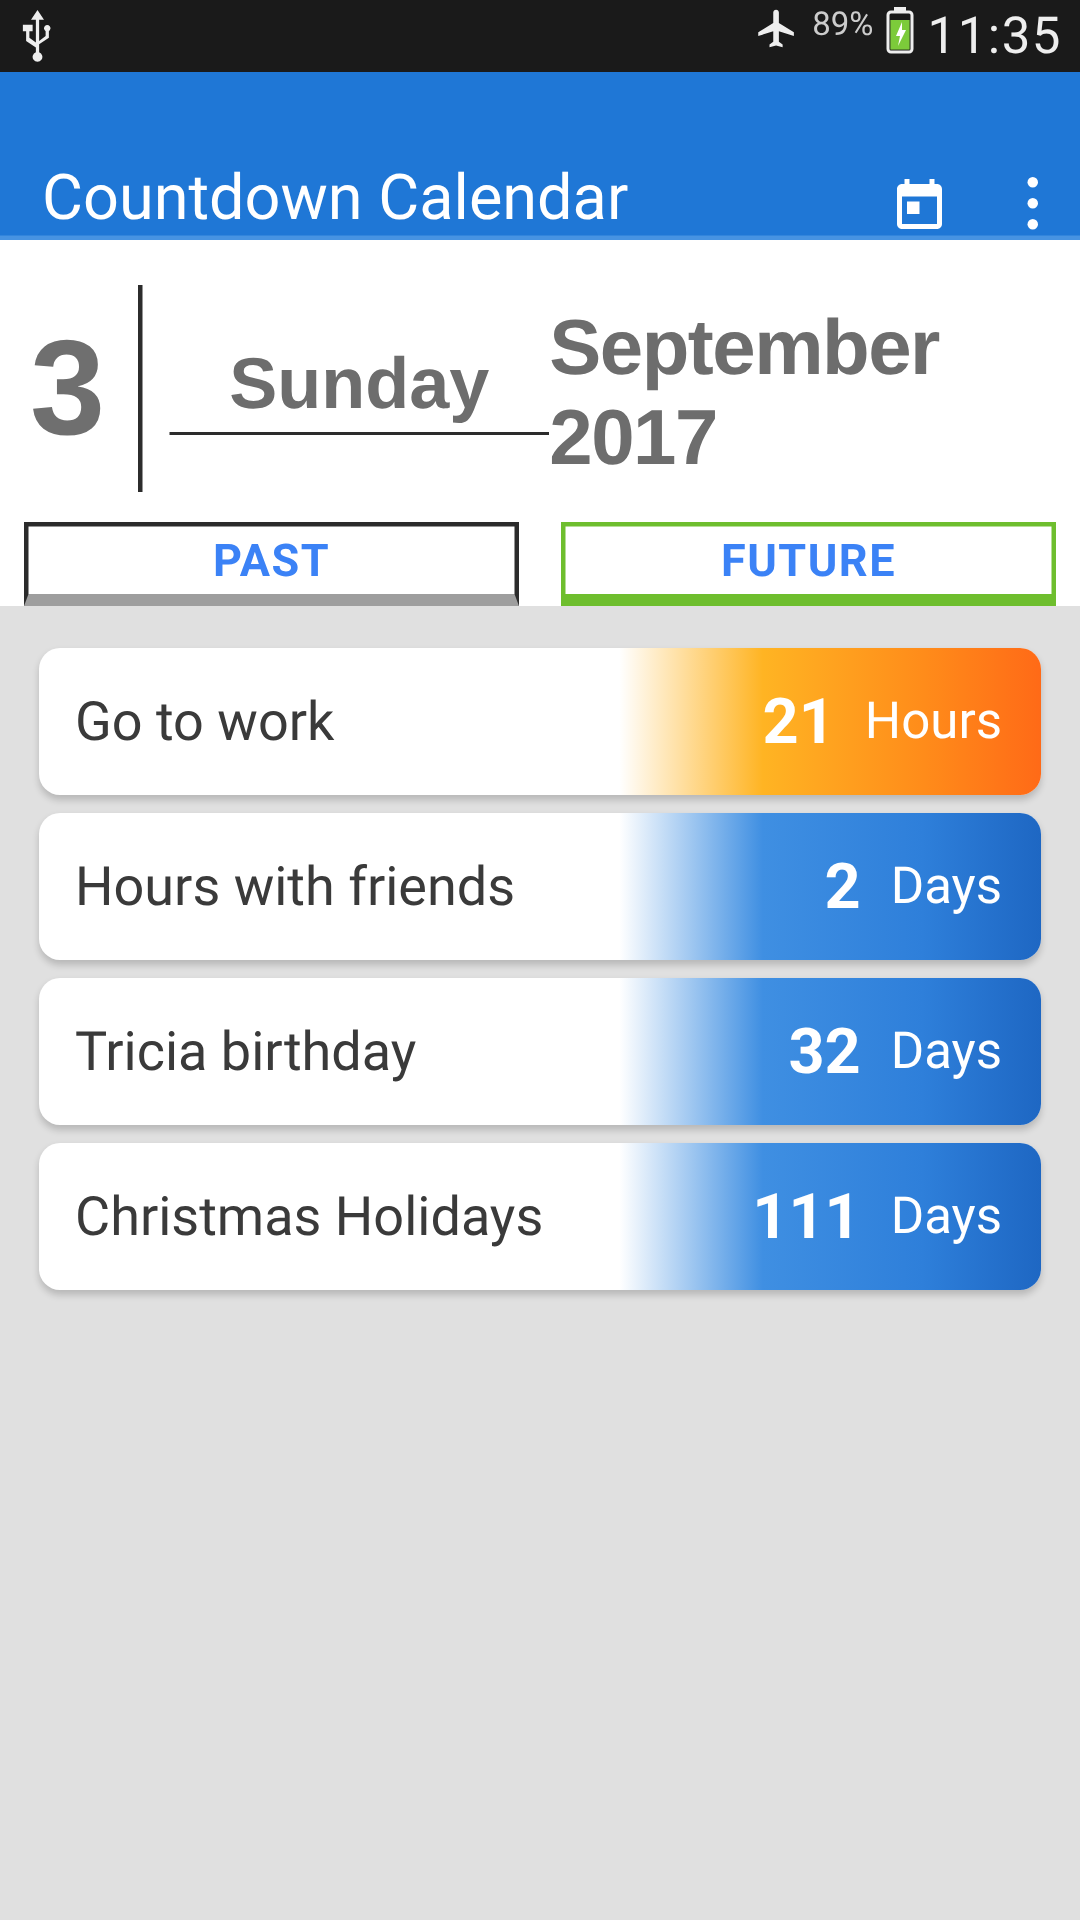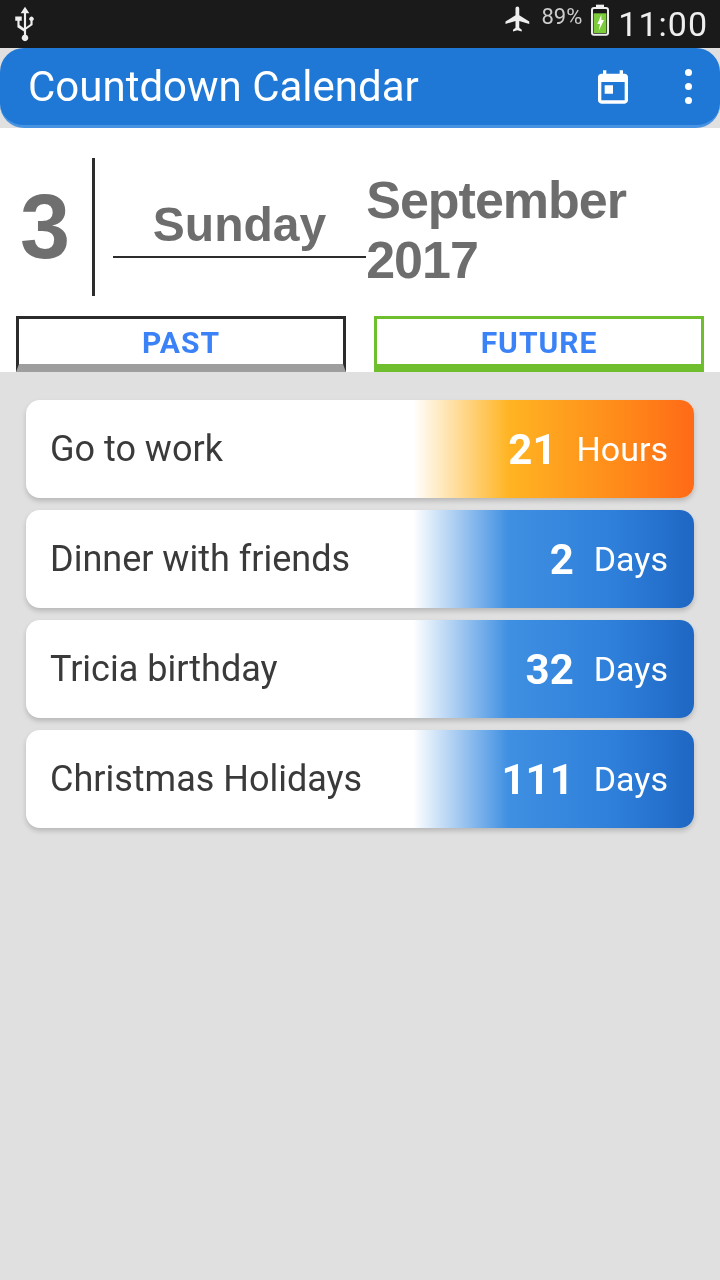--- a/index.html
+++ b/index.html
@@ -22,28 +22,27 @@
     font-size: 28px;
   }
   .status-left { display: flex; align-items: center; gap: 8px; }
   .status-right { margin-left: auto; display: flex; gap: 8px; }
   .usb-icon svg, .plane-icon svg, .battery-icon svg { display:block; }
   .battery-pct { font-size: 22px; color: #cccccc; }
   .clock { font-size: 34px; letter-spacing: 1px; }
 
   
   .app-bar {
-    height: 80px;
+    height: 112px;
     background: #1F77D6;
     color: #ffffff;
     display: flex;
-    align-items: center;
+    align-items: flex-end;
     padding: 0 24px 0 28px;
     border-bottom: 3px solid #4793E2;
-    border-radius: 24px;
   }
   .app-title { font-size: 42px; font-weight: 400; }
   .app-actions { margin-left: auto; display: flex; align-items: center; gap: 48px; }
   .calendar-icon svg { display:block; }
   .more-dots { display:flex; flex-direction:column; gap:7px; padding:4px; }
   .more-dots span {
     width:7px; height:7px; border-radius:50%; background:#ffffff;
   }
 
   
@@ -152,21 +151,21 @@
     </span>
     <span class="battery-pct">89%</span>
     <span class="battery-icon">
       <svg width="20" height="32" viewBox="0 0 14 24">
         <rect x="1" y="3" width="12" height="20" rx="1.5" fill="none" stroke="#eeeeee" stroke-width="1.5"></rect>
         <rect x="4" y="0.5" width="6" height="3" fill="#eeeeee"></rect>
         <rect x="2.2" y="7" width="9.6" height="14.8" fill="#7CCB3A"></rect>
         <path d="M8 8 L5 15 H7 L6 20 L10 12 H8 Z" fill="#ffffff"></path>
       </svg>
     </span>
-    <span class="clock">11:00</span>
+    <span class="clock">11:35</span>
   </div>
 </div>
 
 <div class="app-bar">
   <div class="app-title">Countdown Calendar</div>
   <div class="app-actions">
     <span class="calendar-icon">
       <svg width="40" height="40" viewBox="0 0 24 24" fill="#ffffff">
         <path d="M19 4h-1V2h-2v2H8V2H6v2H5C3.9 4 3 4.9 3 6v14c0 1.1.9 2 2 2h14c1.1 0 2-.9 2-2V6C21 4.9 20.1 4 19 4zM19 20H5V9h14V20zM7 11h5v5H7z"></path>
       </svg>
@@ -199,21 +198,21 @@
 
   <div class="event-card">
     <div class="event-title">Go to work</div>
     <div class="event-count bg-orange">
       <span class="num">21</span>
       <span class="unit">Hours</span>
     </div>
   </div>
 
   <div class="event-card">
-    <div class="event-title">Dinner with friends</div>
+    <div class="event-title">Hours with friends</div>
     <div class="event-count bg-blue">
       <span class="num">2</span>
       <span class="unit">Days</span>
     </div>
   </div>
 
   <div class="event-card">
     <div class="event-title">Tricia birthday</div>
     <div class="event-count bg-blue">
       <span class="num">32</span>

